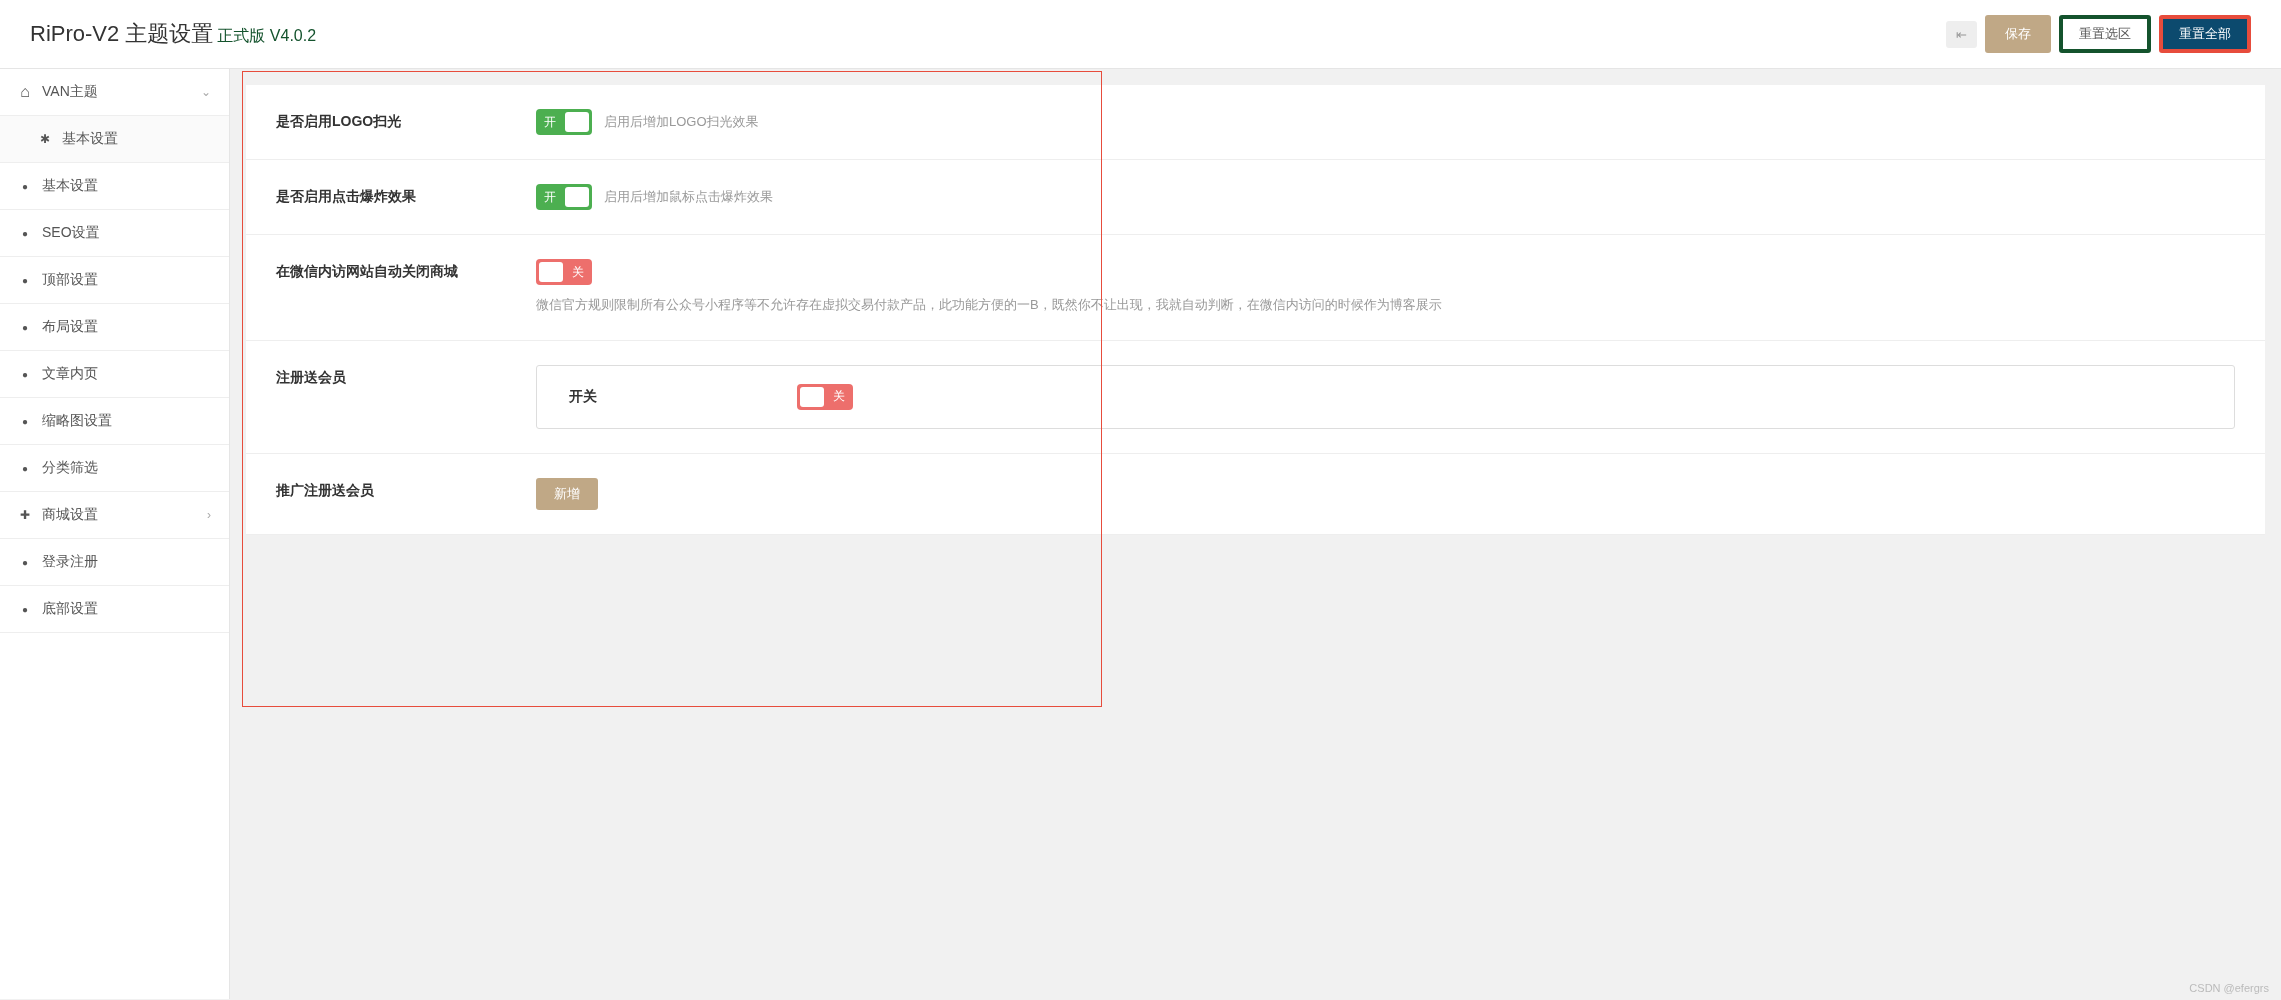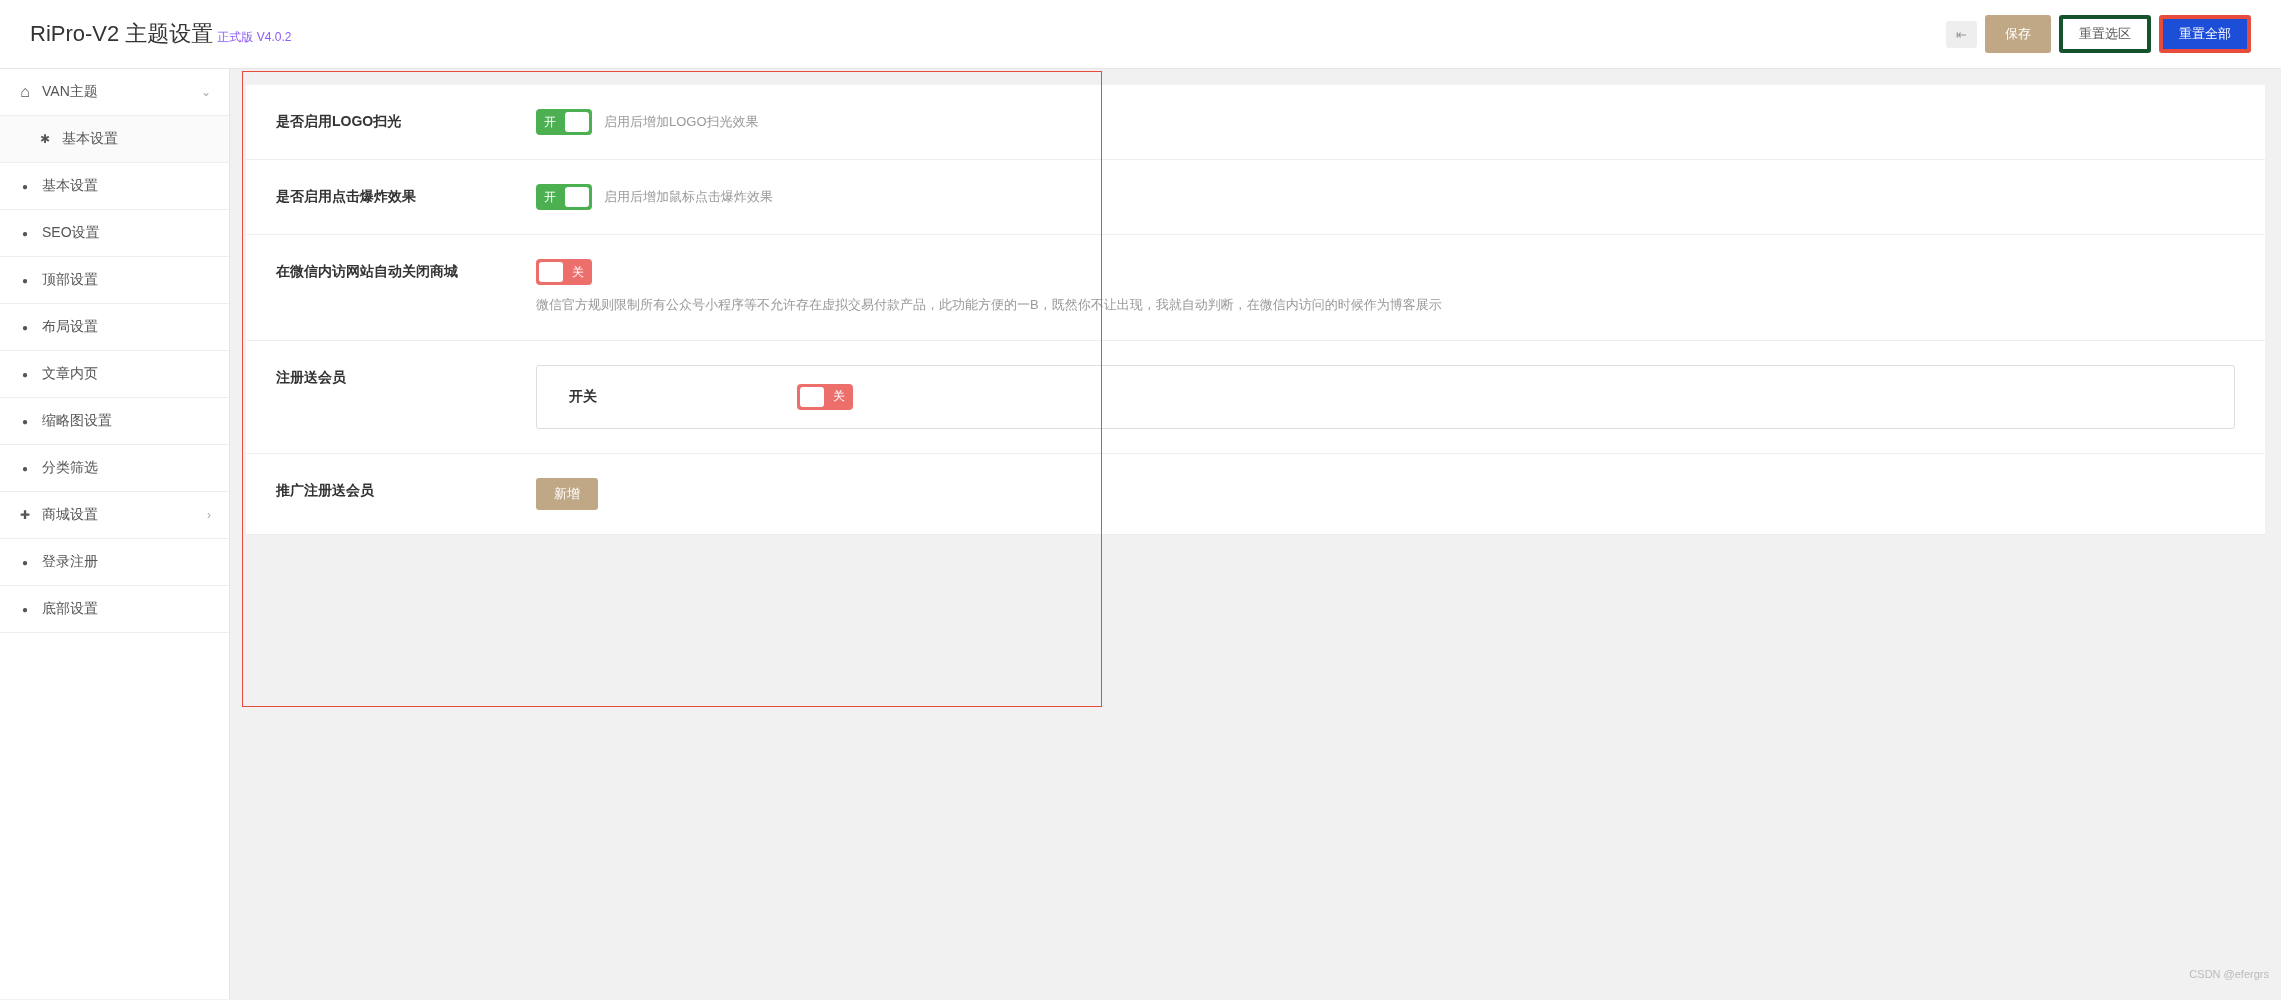--- a/index.html
+++ b/index.html
@@ -21,22 +21,22 @@
       display: flex;
       align-items: baseline;
       gap: 4px;
     }
     .main-title {
       font-size: 22px;
       font-weight: 500;
       color: #333;
     }
     .version {
-      font-size: 12px;
-      color: #8b5cf6;
+      font-size: 16px;
+      color: #14532d;
     }
     .header-actions {
       display: flex;
       gap: 8px;
       align-items: center;
     }
     .btn {
       border: 4px solid #14532d;
       padding: 6px 16px;
       border-radius: 3px;
@@ -50,21 +50,21 @@
       color: #999;
       border: none;
       background: #eee;
     }
     .btn-save {
       background: #c0a886;
       border-color: #c0a886;
       color: #fff;
     }
     .btn-reset-all {
-      background: #1d4ed8;
+      background: #0c4a6e;
       border-color: #e74c3c;
       color: #fff;
     }
     .layout {
       display: flex;
       min-height: calc(100vh - 70px);
     }
     .sidebar {
       width: 230px;
       background: #fff;
@@ -213,21 +213,21 @@
       background: #c0a886;
       border: none;
       color: #fff;
       padding: 7px 18px;
       border-radius: 3px;
       cursor: pointer;
       font-size: 13px;
     }
     .watermark {
       position: fixed;
-      bottom: 20px;
+      bottom: 6px;
       right: 12px;
       font-size: 11px;
       color: #bbb;
     }
   </style>
 </head>
 <body>
 
 <div class="header">
   <div class="title-group">

